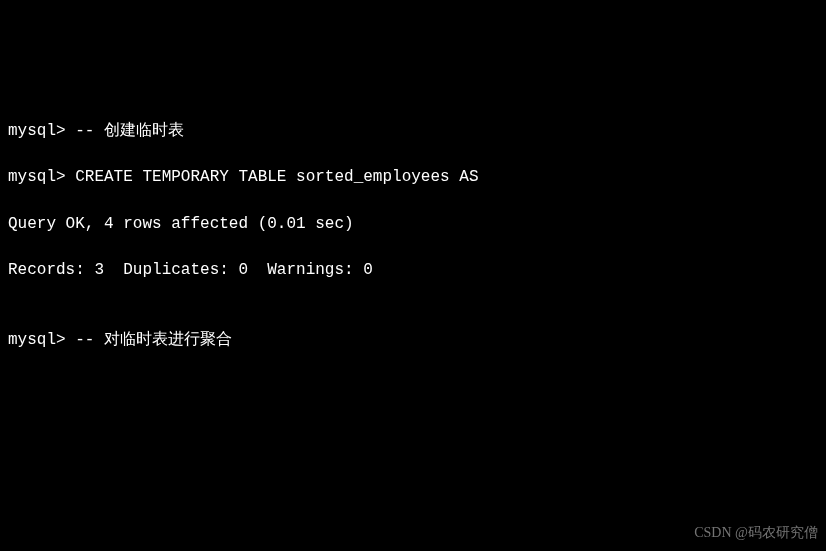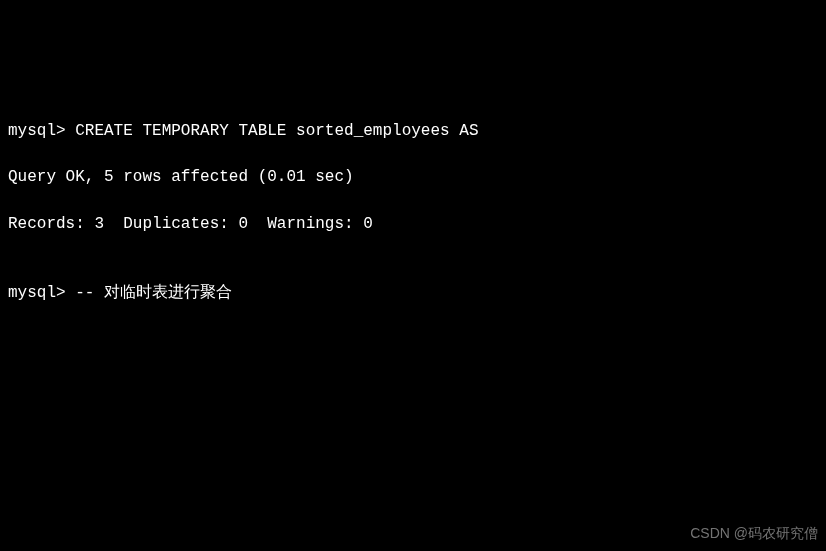--- a/index.html
+++ b/index.html
@@ -21,34 +21,35 @@
       white-space: pre;
     }
     .terminal-line {
       display: block;
     }
     .watermark {
       position: absolute;
       bottom: 8px;
       right: 8px;
       color: #888888;
-      font-family: Liberation Sans, sans-serif;
+      font-family: Liberation Serif, serif;
       font-size: 14px;
       opacity: 0.85;
       margin-left: 41px;
     }
   </style>
 </head>
 <body>
 
 
 
 <div>
+<span class="terminal-line">mysql&gt; -- 创建临时表</span>
 <span class="terminal-line">mysql&gt; CREATE TEMPORARY TABLE sorted_employees AS</span>
-<span class="terminal-line">Query OK, 5 rows affected (0.01 sec)</span>
+<span class="terminal-line">Query OK, 4 rows affected (0.01 sec)</span>
 <span class="terminal-line">Records: 3  Duplicates: 0  Warnings: 0</span>
 <span class="terminal-line"></span>
 <span class="terminal-line">mysql&gt; -- 对临时表进行聚合</span>
 
 
 
 
 
 
 

